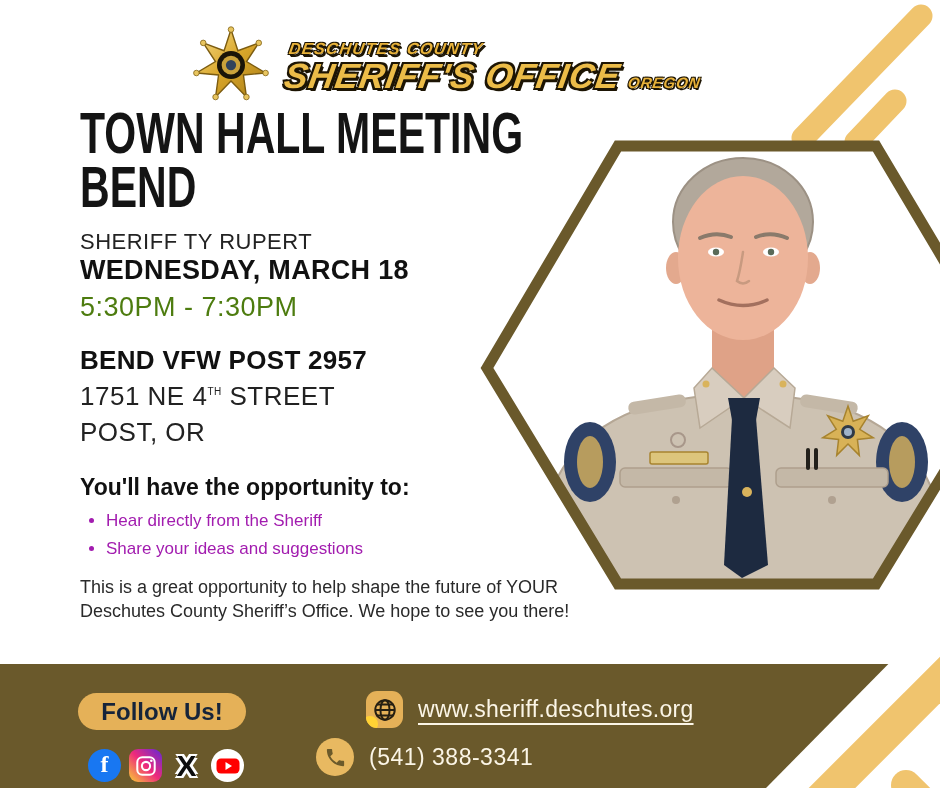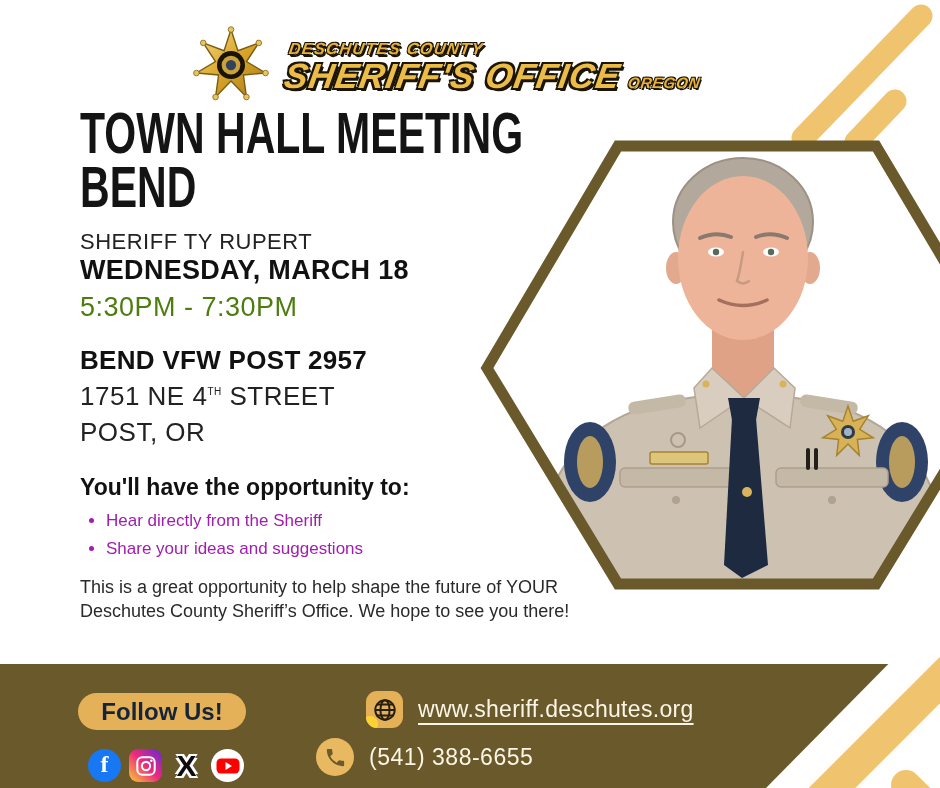--- a/index.html
+++ b/index.html
@@ -253,17 +253,17 @@
       </div>
       <span class="website">www.sheriff.deschutes.org</span>
     </div>
 
     <div class="contact-row tel">
       <div class="icon-ci">
         <svg width="23" height="23" viewBox="0 0 24 24" fill="#6b5a2b">
           <path d="M6.62 10.79c1.44 2.83 3.76 5.14 6.59 6.59l2.2-2.21c.27-.27.67-.36 1.02-.24 1.12.37 2.33.57 3.57.57.55 0 1 .45 1 1V20c0 .55-.45 1-1 1-9.39 0-17-7.61-17-17 0-.55.45-1 1-1h3.5c.55 0 1 .45 1 1 0 1.25.2 2.45.57 3.57.11.35.03.74-.25 1.02l-2.2 2.2z"></path>
         </svg>
       </div>
-      <span class="phone">(541) 388-6655</span>
+      <span class="phone">(541) 388-3341</span>
     </div>
   </div>
 
 </div>
 
 </body></html>

